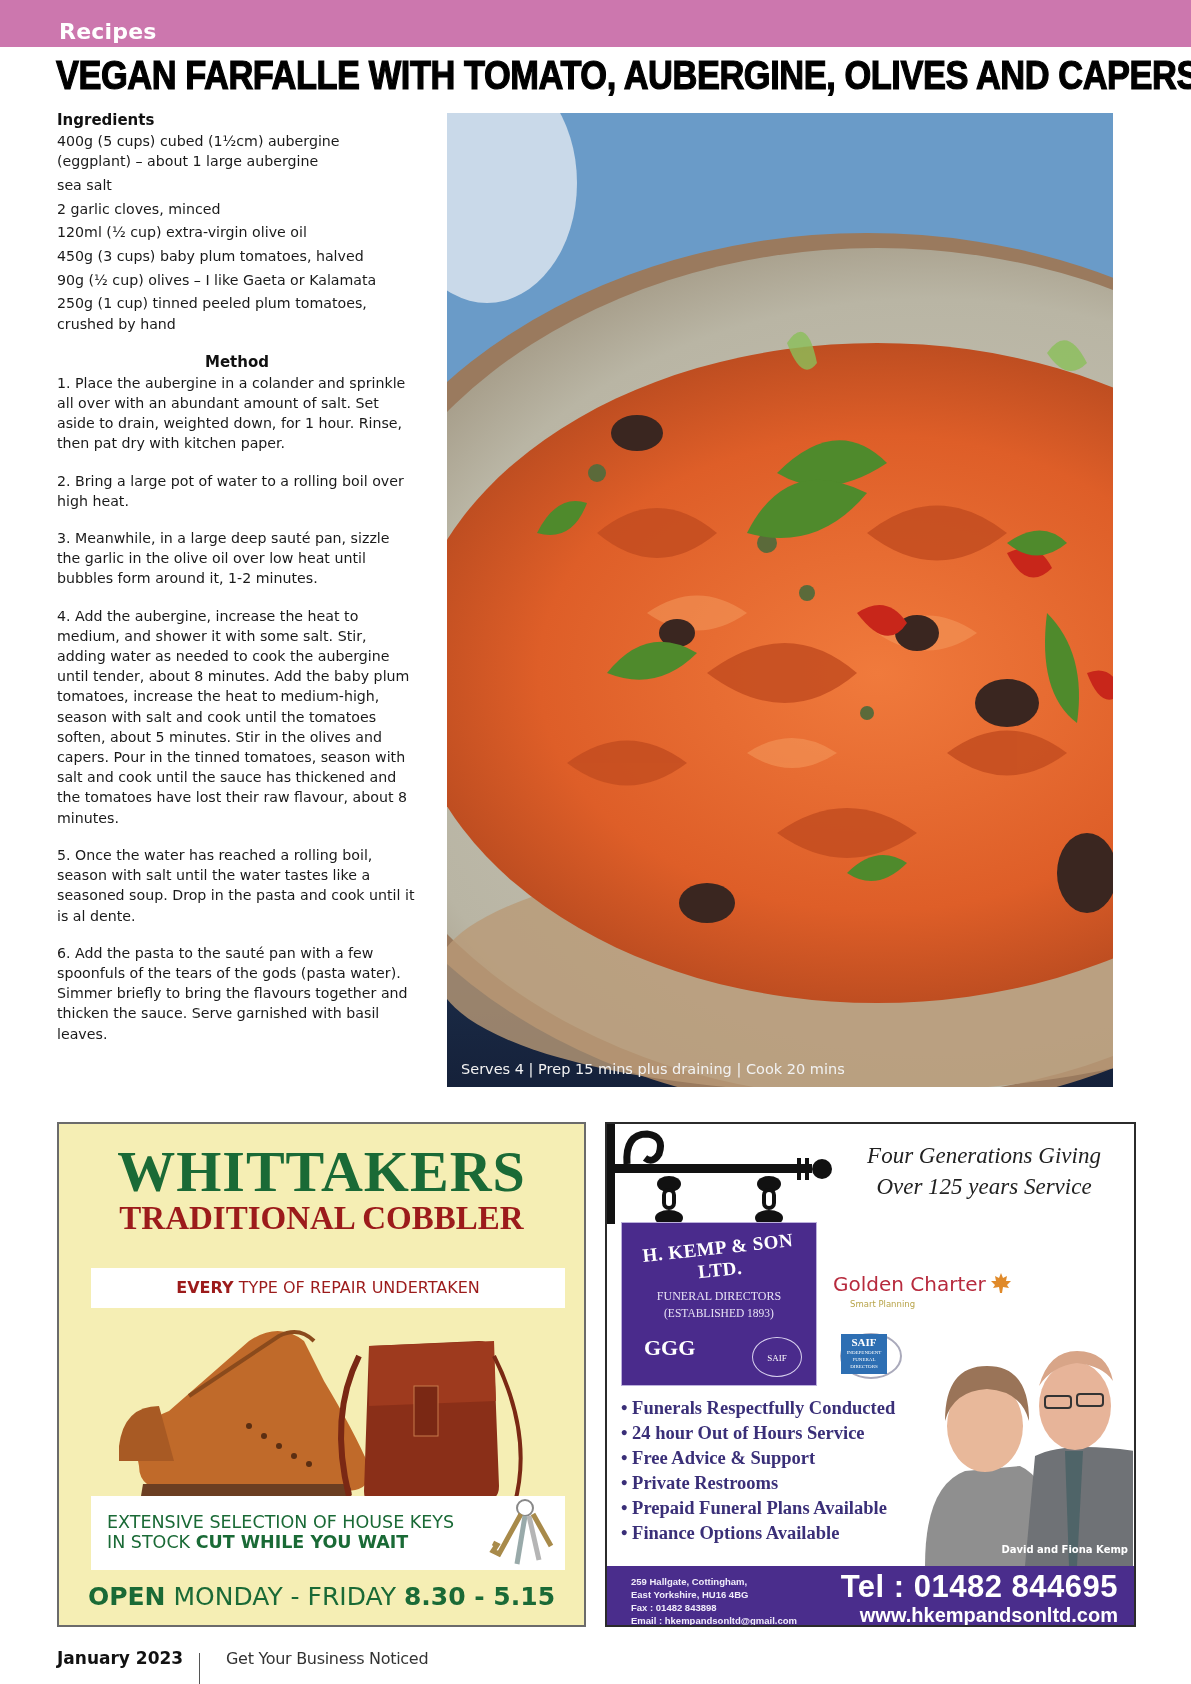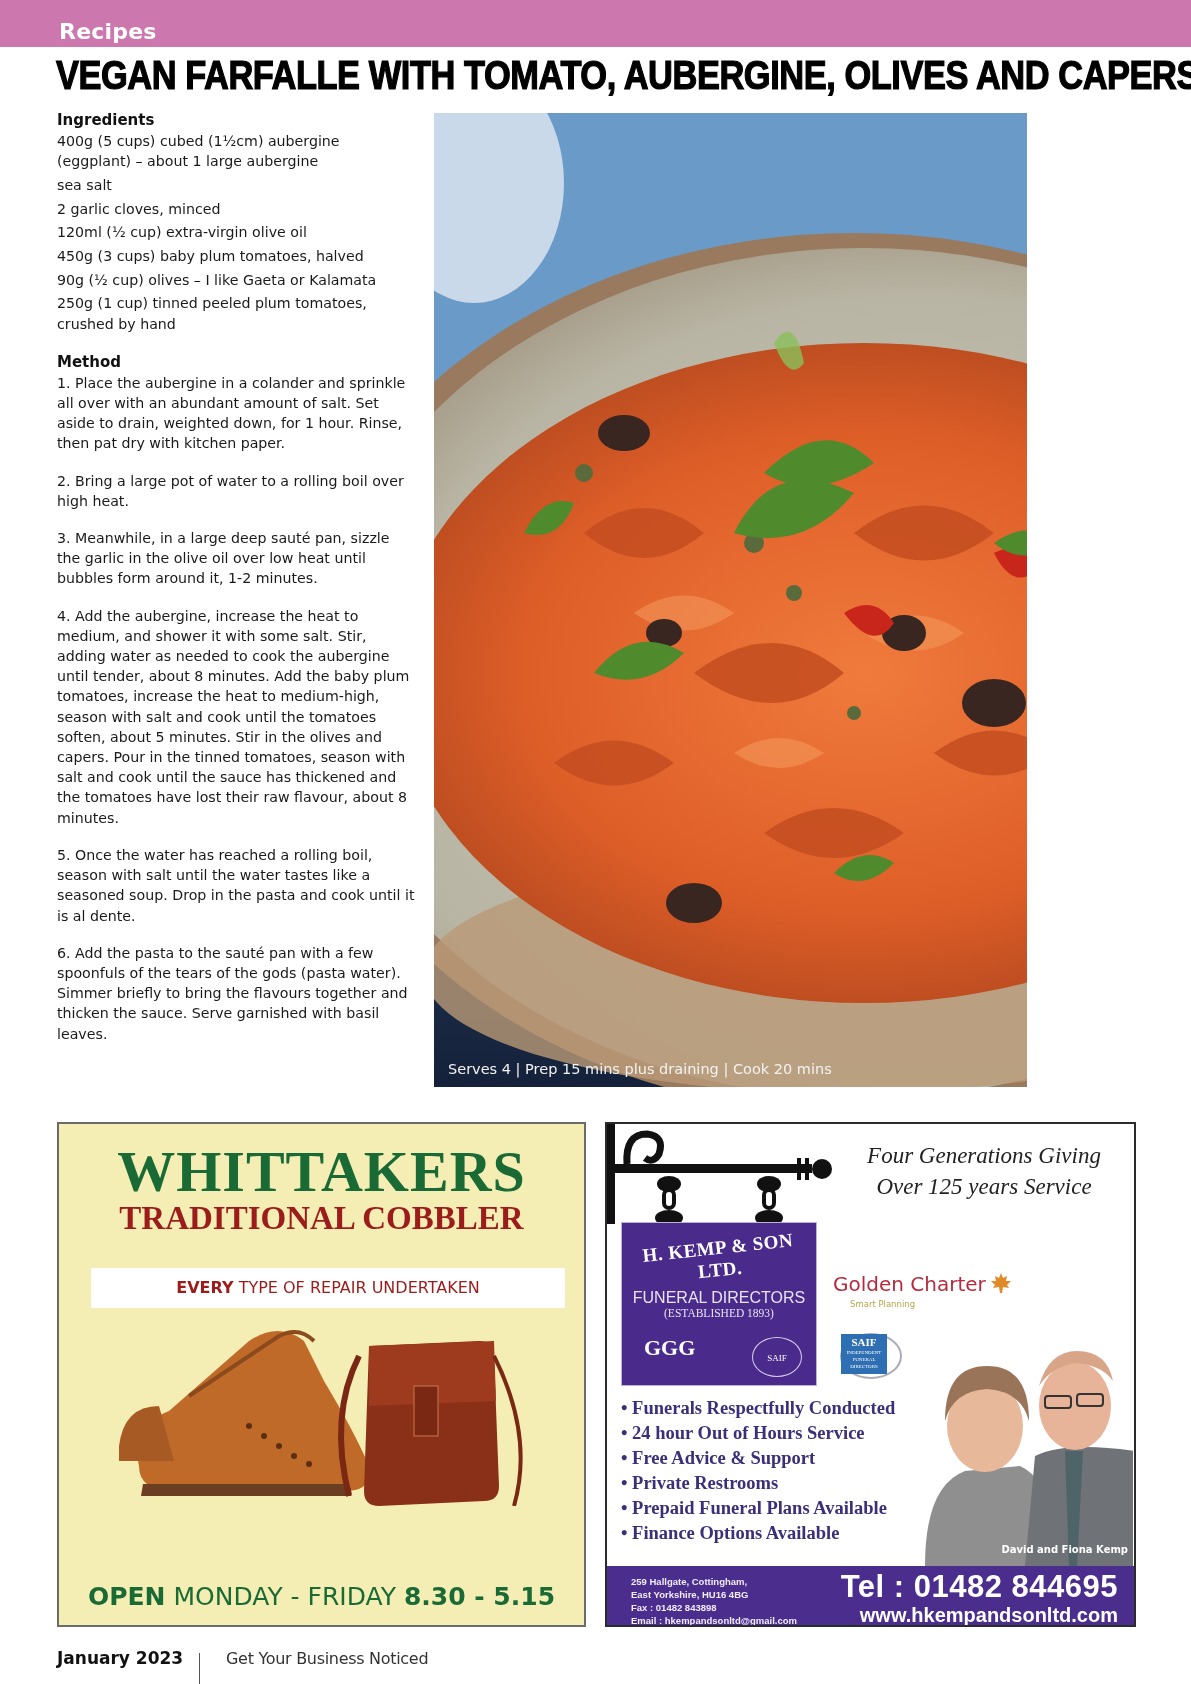--- a/index.html
+++ b/index.html
@@ -30,27 +30,27 @@
   .text-col {
     position: absolute; left: 57px; top: 110px; width: 360px;
     font-family: "DejaVu Sans", sans-serif; font-size: 14.2px; line-height: 20.2px;
     color: #1a1a1a;
   }
   .text-col h3 {
     font-size: 15px; font-weight: bold; color: #111; line-height: 21px;
   }
   .ing-list { list-style: none; }
   .ing-list li { margin-bottom: 3.5px; }
-  .method-head { margin-top: 18px; }
+  .method-head { margin-top: 18px; text-align: center; }
   .method-list { list-style: none; }
   .method-list li { margin-bottom: 17px; }
 
   
   .photo {
-    position: absolute; left: 434px; top: 113px; width: 593px; height: 974px;
+    position: absolute; left: 447px; top: 113px; width: 666px; height: 974px;
     overflow: hidden;
     background: linear-gradient(180deg, #6e9cc6 0%, #5f8fbf 14%, #3c5d84 60%, #1d2d48 100%);
   }
   .photo svg { position: absolute; left: 0; top: 0; }
   .photo-caption {
     position: absolute; left: 14px; bottom: 10px;
     font-family: "DejaVu Sans", sans-serif; font-size: 14.5px; color: #f2f2f2;
     white-space: nowrap;
   }
 
@@ -111,21 +111,21 @@
     background: #4a2b8c; border: 1px solid #bcb0dc;
   }
   .fun-sign-name {
     position: absolute; left: 0; top: 14px; width: 100%; text-align: center;
     font-family: "Liberation Serif", serif; font-weight: bold; font-size: 19px;
     color: #ffffff; letter-spacing: 0.5px;
     transform: rotate(-6deg);
   }
   .fun-sign-role {
     position: absolute; left: 0; top: 66px; width: 100%; text-align: center;
-    font-family: Liberation Sans, sans-serif; font-size: 16px; color: #e8e3f5;
+    font-family: Liberation Serif, serif; font-size: 12px; color: #e8e3f5;
   }
   .fun-sign-est {
     position: absolute; left: 0; top: 84px; width: 100%; text-align: center;
     font-family: "Liberation Serif", serif; font-size: 11.5px; color: #e8e3f5;
   }
   .fun-sign-ggg {
     position: absolute; left: 22px; top: 112px;
     font-family: "Liberation Serif", serif; font-weight: bold; font-size: 22px; color: #ffffff;
   }
   .fun-sign-saif {
@@ -326,20 +326,33 @@
         <circle cx="190" cy="148" r="3"></circle>
       </g>
     <path d="M0 130 q5 -40 40 -40 l15 55 l-55 0z" fill="#a85a24"></path>
     <path d="M250 30 l110 -5 q15 0 15 15 l5 130 q0 15 -15 15 l-105 5 q-15 0 -15 -15 z" fill="#8a2f18"></path>
     <path d="M250 30 l125 -5 l2 60 l-127 5z" fill="#9e3a1e"></path>
     <rect x="295" y="70" width="24" height="50" fill="#7a2814" stroke="#c87a4a" stroke-width="1"></rect>
     <path d="M240 40 q-30 60 -10 140" stroke="#7a2814" stroke-width="6" fill="none"></path>
     <path d="M375 40 q40 80 20 150" stroke="#7a2814" stroke-width="4" fill="none"></path>
   </svg>
 
+  <div class="cob-keys-box">
+    <div class="cob-keys-text">
+      <div>EXTENSIVE SELECTION OF HOUSE KEYS</div>
+      <div><span>IN STOCK </span><b>CUT WHILE YOU WAIT</b></div>
+    </div>
+    <svg class="cob-keys-icon" width="70" height="72" viewBox="0 0 70 72">
+      <circle cx="40" cy="10" r="8" fill="none" stroke="#888" stroke-width="2"></circle>
+      <path d="M36 16 l-22 40 l-6 -3 l4 -6 l-4 -2" stroke="#a88a4a" stroke-width="5" fill="none"></path>
+      <path d="M40 18 l-8 48" stroke="#9aa" stroke-width="5" fill="none"></path>
+      <path d="M44 18 l10 44" stroke="#b5b5b5" stroke-width="5" fill="none"></path>
+      <path d="M48 16 l18 32" stroke="#a88a4a" stroke-width="5" fill="none"></path>
+    </svg>
+  </div>
 
   <div class="cob-open"><b>OPEN</b><span> MONDAY - FRIDAY </span><b>8.30 - 5.15</b></div>
 </div>
 
 <div class="ad-funeral">
   <svg class="fun-bracket" width="230" height="100" viewBox="0 0 230 100">
     <rect x="0" y="0" width="8" height="505" fill="#111"></rect>
     <path d="M20 40 q-2 -30 20 -30 q18 2 12 20 q-6 10 -14 4" stroke="#111" stroke-width="7" fill="none"></path>
     <rect x="0" y="40" width="205" height="9" fill="#111"></rect>
     <rect x="190" y="34" width="4" height="22" fill="#111"></rect>

